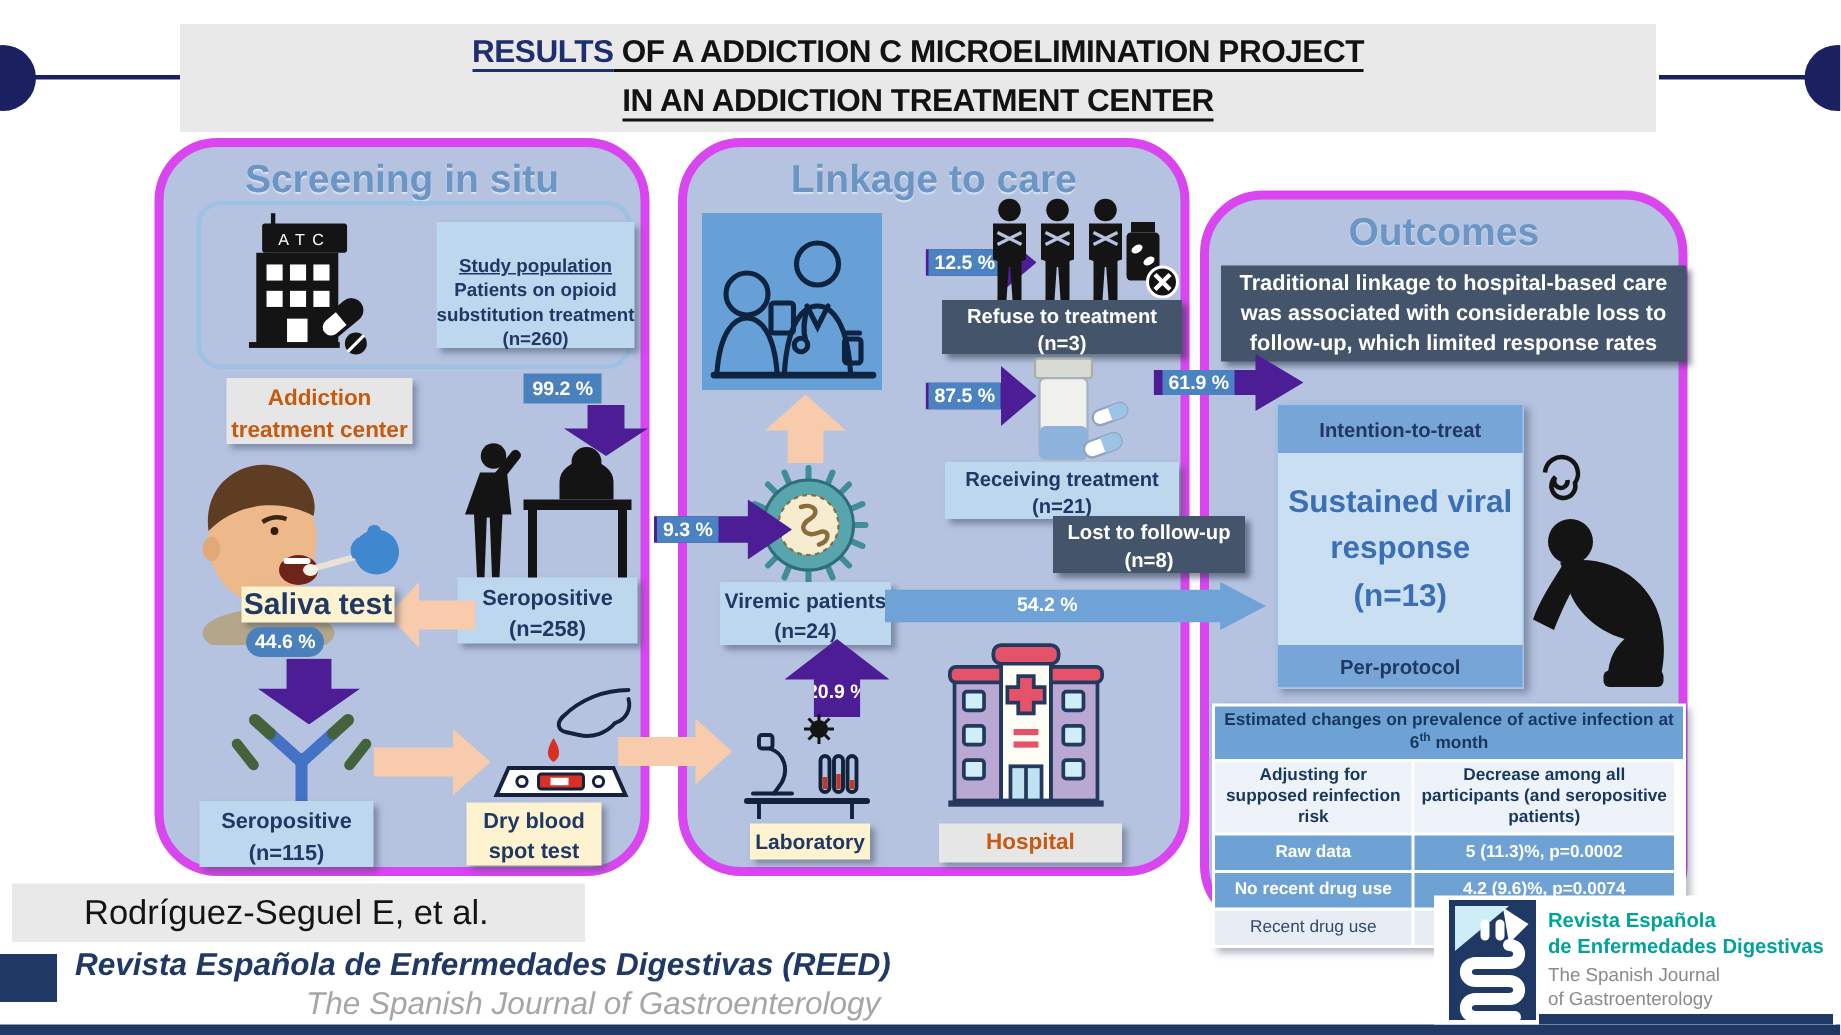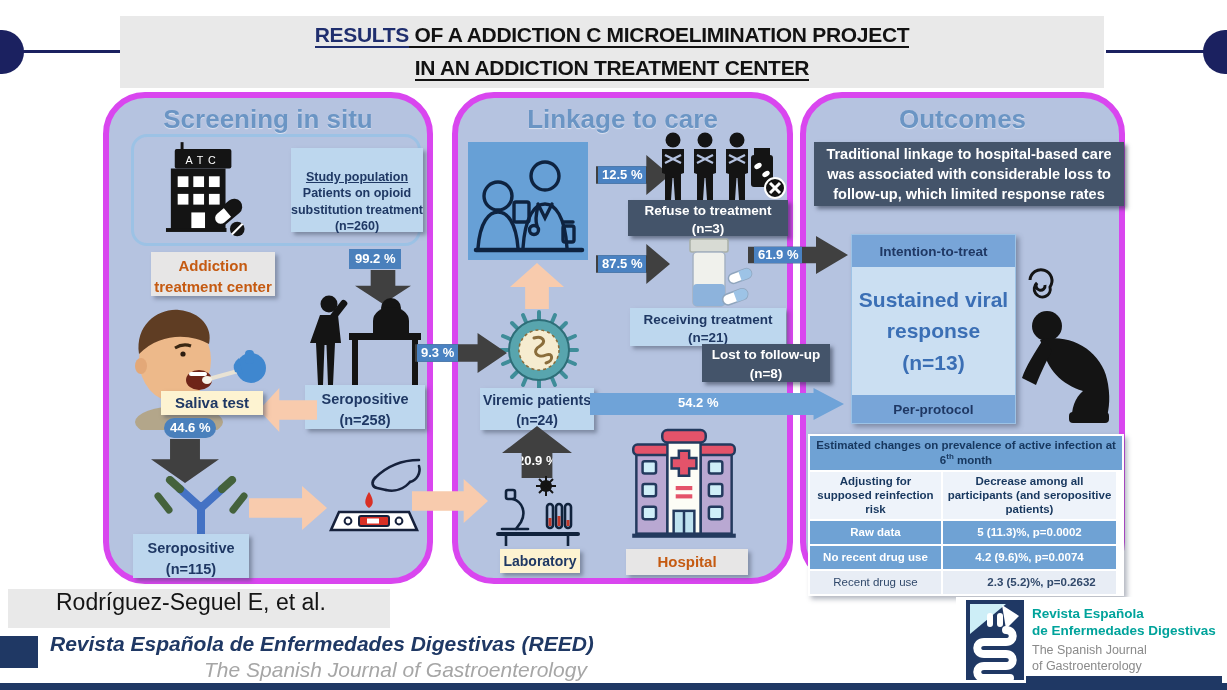--- a/index.html
+++ b/index.html
@@ -28,21 +28,21 @@
   .box{position:absolute;box-sizing:border-box;text-align:center;font-weight:bold;}
   .box-lb{background:#bdd7ee;color:#1f3864;box-shadow:3px 3px 4px rgba(70,80,100,.5);}
   .box-cream{background:#fdf3d1;color:#1f3864;box-shadow:3px 3px 4px rgba(70,80,100,.5);}
   .box-gray{background:#e7e6e6;color:#c55a11;box-shadow:3px 3px 4px rgba(70,80,100,.45);}
   .box-dark{background:#44546a;color:#fff;box-shadow:3px 3px 4px rgba(40,50,70,.55);}
   .badge{position:absolute;background:#4a80bc;color:#fff;font-weight:bold;font-size:13px;
          padding:1px 6px;line-height:18px;white-space:nowrap;}
 
   
   .arr{position:absolute;}
-  .arr-blue{background:#404040;}
+  .arr-blue{background:#4c1d95;margin-left:21px;}
   .arr-blue-lt{background:#6fa3d8;}
   .arr-peach{background:#f8cbad;}
   .arr-down{clip-path:polygon(28% 0,72% 0,72% 46%,100% 46%,50% 100%,0 46%,28% 46%);}
   .arr-up{clip-path:polygon(50% 0,100% 52%,72% 52%,72% 100%,28% 100%,28% 52%,0 52%);}
   .arr-right{clip-path:polygon(0 28%,68% 28%,68% 0,100% 50%,68% 100%,68% 72%,0 72%);}
   .arr-right-long{clip-path:polygon(0 16%,88% 16%,88% 0,100% 50%,88% 100%,88% 84%,0 84%);}
   .arrow-label{position:absolute;color:#fff;font-weight:bold;font-size:13px;background:#4a82c2;
                padding:0 4px;line-height:19px;white-space:nowrap;}
   .arrow-label-plain{position:absolute;color:#fff;font-weight:bold;font-size:13px;white-space:nowrap;}
 
@@ -61,21 +61,21 @@
          text-align:center;font-size:11.5px;font-weight:bold;line-height:1.25;padding:2px 4px;}
   .t-title{background:#6fa2d4;color:#17375e;width:100%;min-height:24px;}
   .t-colhead{background:#eef3fa;color:#17375e;}
   .t-blue{background:#6fa2d4;color:#fff;}
   .t-light{background:#e8edf5;color:#31496b;}
   .c1{width:131px;min-height:23px;}
   .c2{width:173px;min-height:23px;}
 
   
   .author-bar{position:absolute;left:8px;top:589px;width:382px;height:39px;background:#e9e9e9;
-              display:flex;}
+              display:flex;align-items:center;}
   .author-text{margin-left:48px;font-size:23px;color:#141414;}
   .journal-line{position:absolute;left:50px;top:632px;font-size:21px;font-weight:bold;
                 font-style:italic;color:#1f3864;}
   .journal-sub{position:absolute;left:204px;top:658px;font-size:21px;font-style:italic;color:#a6a6a6;}
   .navy-sq{position:absolute;left:0;top:636px;width:38px;height:32px;background:#1f3864;}
   .bottom-bar{position:absolute;left:0;top:683px;width:1227px;height:7px;background:#1f3864;}
 
   
   .logo{position:absolute;left:956px;top:597px;width:268px;height:86px;background:#fff;}
   .logo-underline{position:absolute;left:1026px;top:676px;width:196px;height:7px;background:#1f3864;}
@@ -152,21 +152,21 @@
         <ellipse cx="78" cy="84" rx="13" ry="10" fill="#6e2418"></ellipse>
         <rect x="68" y="76" width="18" height="4" rx="2" fill="#fff"></rect>
         <line x1="84" y1="84" x2="128" y2="72" stroke="#e8e2d4" stroke-width="4" stroke-linecap="round"></line>
         <ellipse cx="86" cy="84" rx="5" ry="4" fill="#f6f2e8"></ellipse>
         <circle cx="130" cy="72" r="15" fill="#3f87cf"></circle>
         <path d="M118 62 q-8 6 -4 14 l8 2" fill="#3f87cf"></path>
         <rect x="124" y="54" width="9" height="14" rx="4" fill="#3f87cf"></rect>
       </svg>
     </span>
 
-    <div class="box box-cream" style="left:52px;top:293px;width:102px;height:24px;font-size:15px;line-height:24px;z-index:3;">Saliva test</div>
+    <div class="box box-cream" style="left:52px;top:293px;width:102px;height:24px;font-size:20px;line-height:24px;z-index:3;">Saliva test</div>
 
     <span class="badge" style="left:55px;top:320px;z-index:3;border-radius:10px;">44.6 %</span>
     <div class="arr arr-blue arr-down" style="left:42px;top:341px;width:68px;height:44px;"></div>
 
     <span class="abs" style="left:44px;top:378px;">
       <svg width="96" height="62" viewBox="0 0 96 62">
         <g fill="none" stroke-linecap="round">
           <path d="M48 30 V60" stroke="#4472c4" stroke-width="8"></path>
           <path d="M48 32 L27 13" stroke="#4472c4" stroke-width="8"></path>
           <path d="M48 32 L69 13" stroke="#4472c4" stroke-width="8"></path>
@@ -195,20 +195,24 @@
         </g>
         <path d="M46 38 c-5 8 -5 13 0 16 c5 -3 5 -8 0 -16 z" fill="#d93025"></path>
         <polygon points="16,58 86,58 94,76 8,76" fill="#fff" stroke="#16213c" stroke-width="2.6"></polygon>
         <circle cx="25" cy="67" r="3.4" fill="none" stroke="#16213c" stroke-width="2"></circle>
         <rect x="36" y="62" width="30" height="10" rx="2" fill="#d93025" stroke="#16213c" stroke-width="2"></rect>
         <rect x="44" y="64.5" width="12" height="5" fill="#fff"></rect>
         <circle cx="76" cy="67" r="3.4" fill="none" stroke="#16213c" stroke-width="2"></circle>
       </svg>
     </span>
 
+    <div class="box box-cream" style="left:202px;top:437px;width:90px;height:42px;font-size:14.5px;line-height:1.4;padding-top:3px;">
+      <div>Dry blood</div>
+      <div>spot test</div>
+    </div>
 
     <span class="abs" style="left:196px;top:194px;">
       <svg width="120" height="100" viewBox="0 0 120 100">
         <g fill="#141414">
           <circle cx="24" cy="12" r="8.5"></circle>
           <rect x="30" y="6" width="7" height="24" rx="3" transform="rotate(38 33 18)"></rect>
           <path d="M15 23 h18 l3 28 h-6 l-2 42 h-5 l-1.5-40 h-2 l-1.5 40 h-5 l-2-42 h-6 z"></path>
           <circle cx="86" cy="16" r="10"></circle>
           <path d="M68 29 a18 14 0 0 1 36 0 v12 h-36 z"></path>
           <rect x="44" y="41" width="72" height="7"></rect>
@@ -426,21 +430,21 @@
   </div>
 
   <div class="arr arr-blue-lt arr-right-long" style="left:590px;top:388px;width:254px;height:32px;z-index:4;">
     <span class="arrow-label-plain" style="left:88px;top:7px;">54.2 %</span>
   </div>
 
   <div class="arr arr-blue arr-right" style="left:748px;top:236px;width:100px;height:38px;z-index:4;">
     <span class="arrow-label" style="left:6px;top:9px;">61.9 %</span>
   </div>
 
-  <div class="panel" style="left:800px;width:325px;">
+  <div class="panel" style="left:800px;width:325px;margin-top:35px;">
     <div class="panel-header">Outcomes</div>
 
     <div class="box box-dark" style="left:8px;top:44px;width:310px;height:64px;font-size:14.5px;line-height:1.4;padding:4px 6px;display:flex;align-items:center;justify-content:center;">Traditional linkage to hospital-based care was associated with considerable loss to follow-up, which limited response rates</div>
 
     <div class="itt-block" style="left:45px;top:136px;width:163px;height:188px;">
       <div class="itt-bar" style="height:32px;">Intention-to-treat</div>
       <div class="itt-mid" style="height:128px;">
         <div>Sustained viral</div>
         <div>response</div>
         <div>(n=13)</div>

